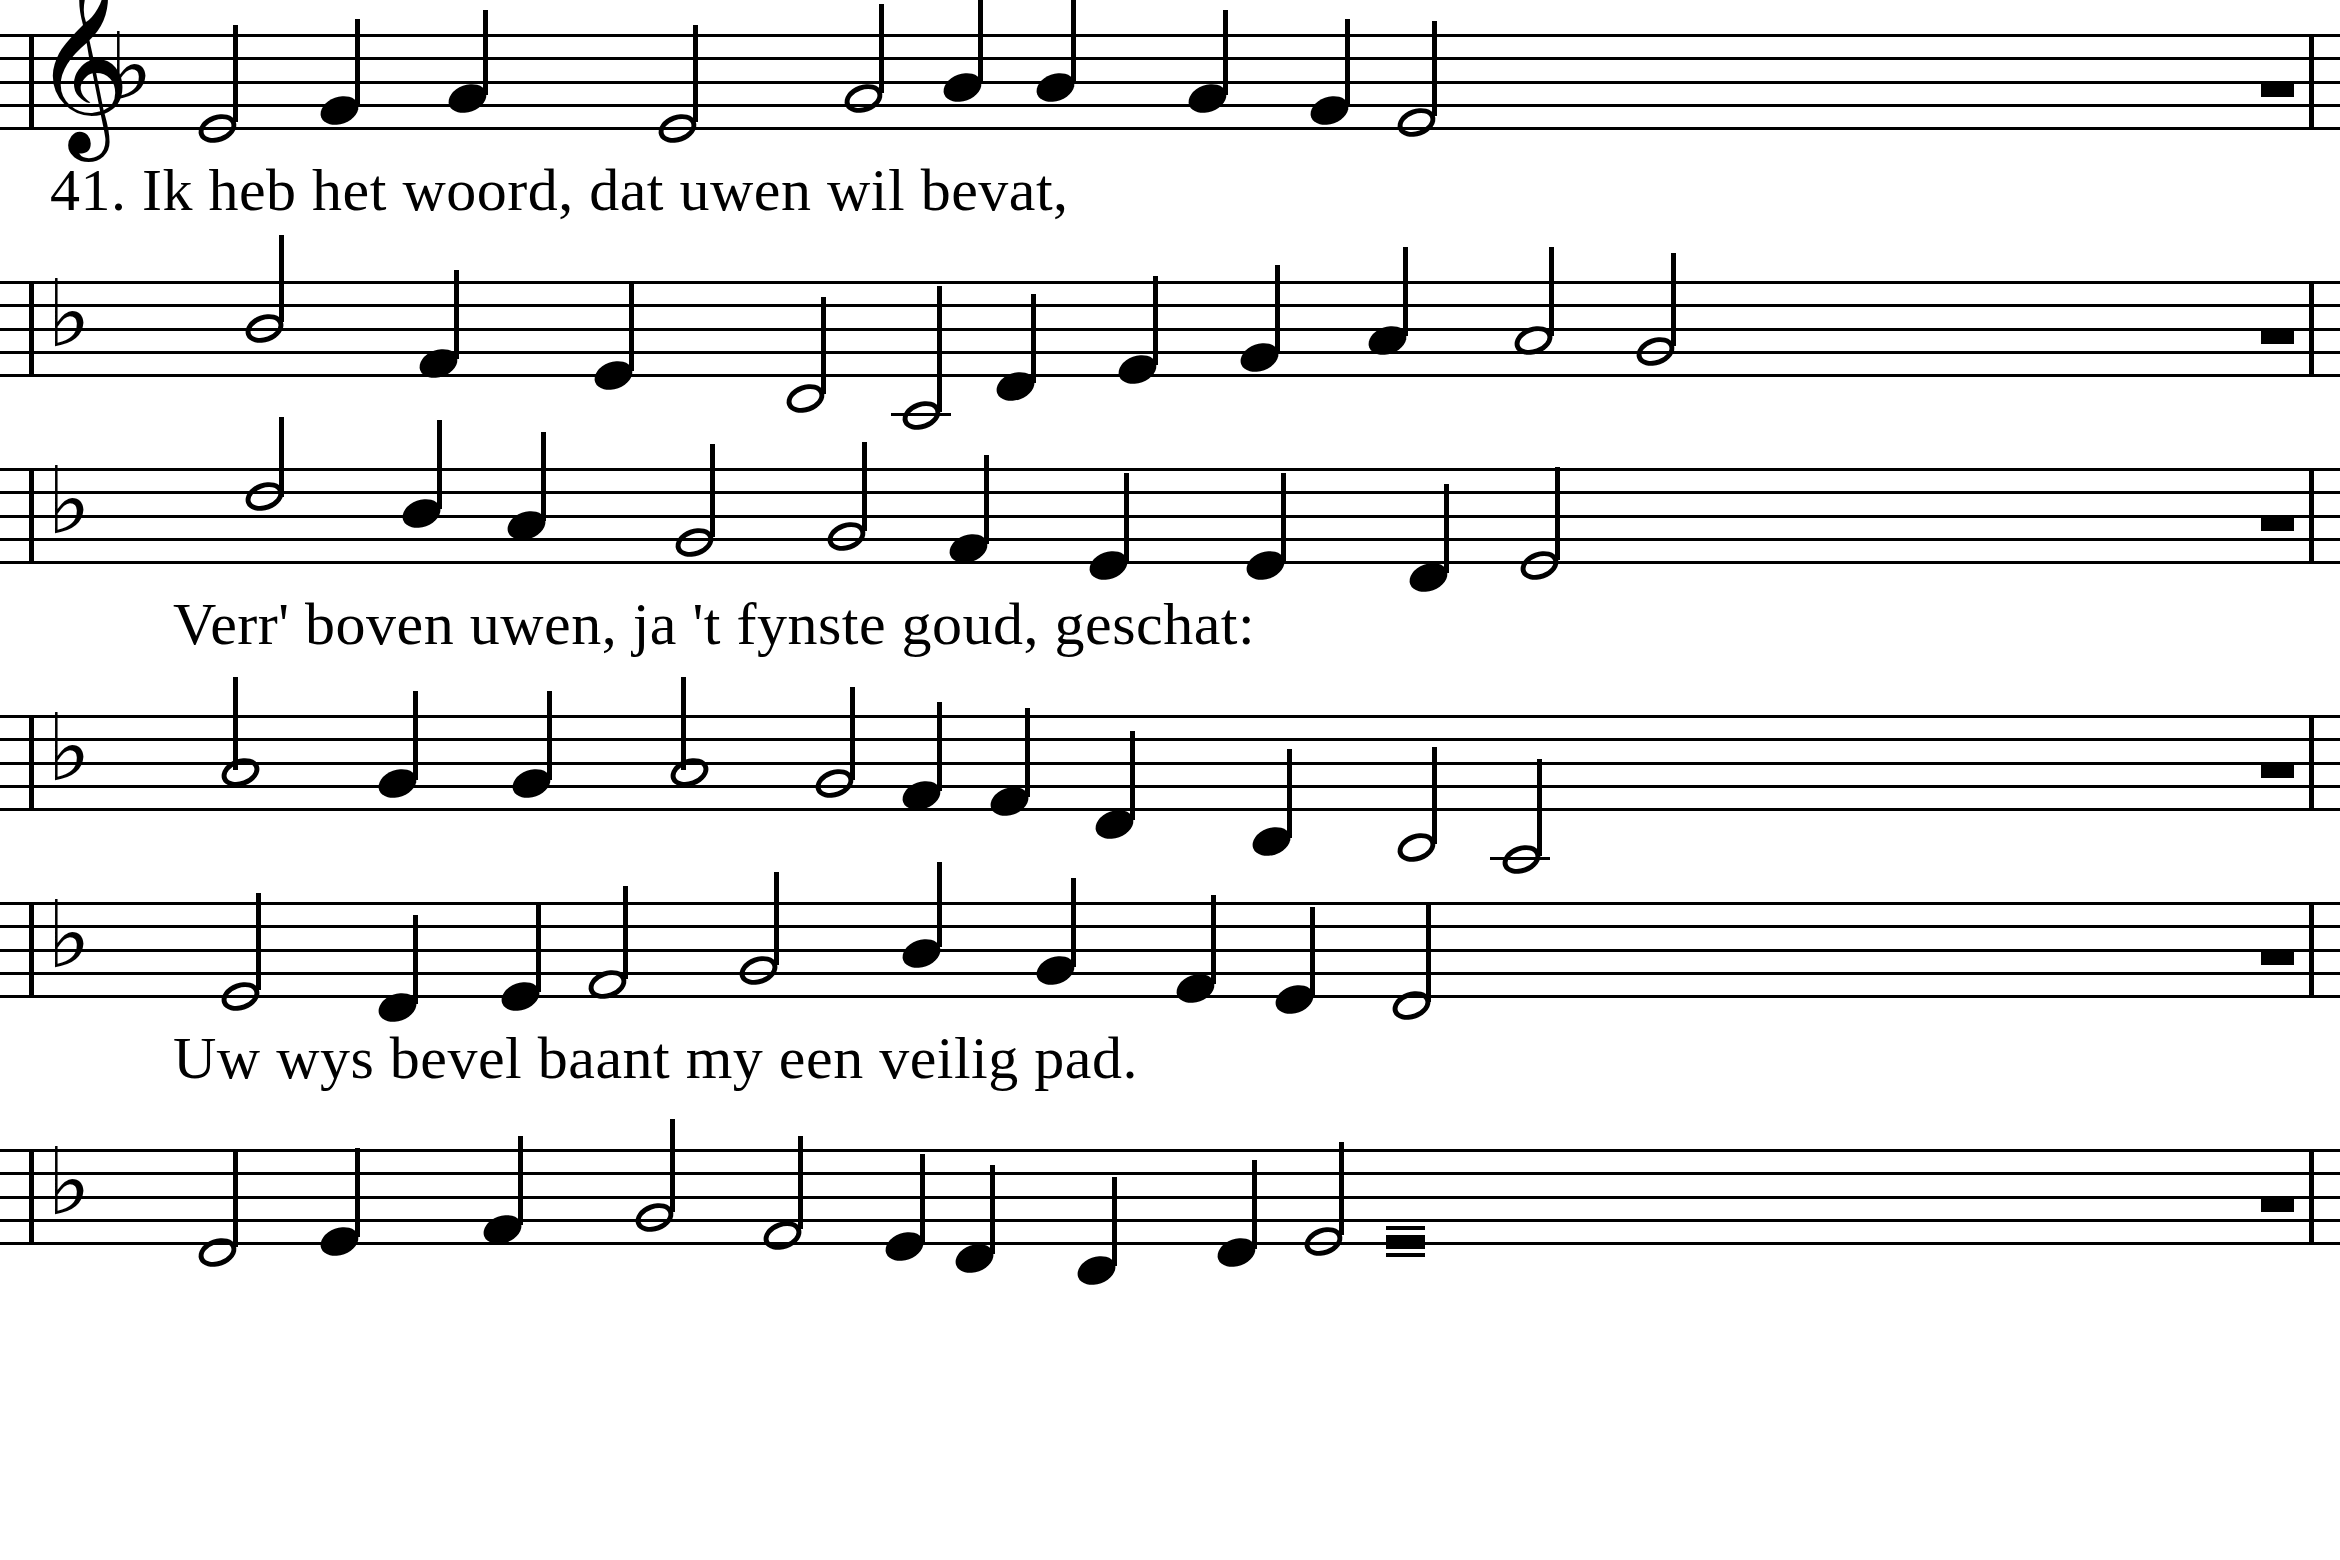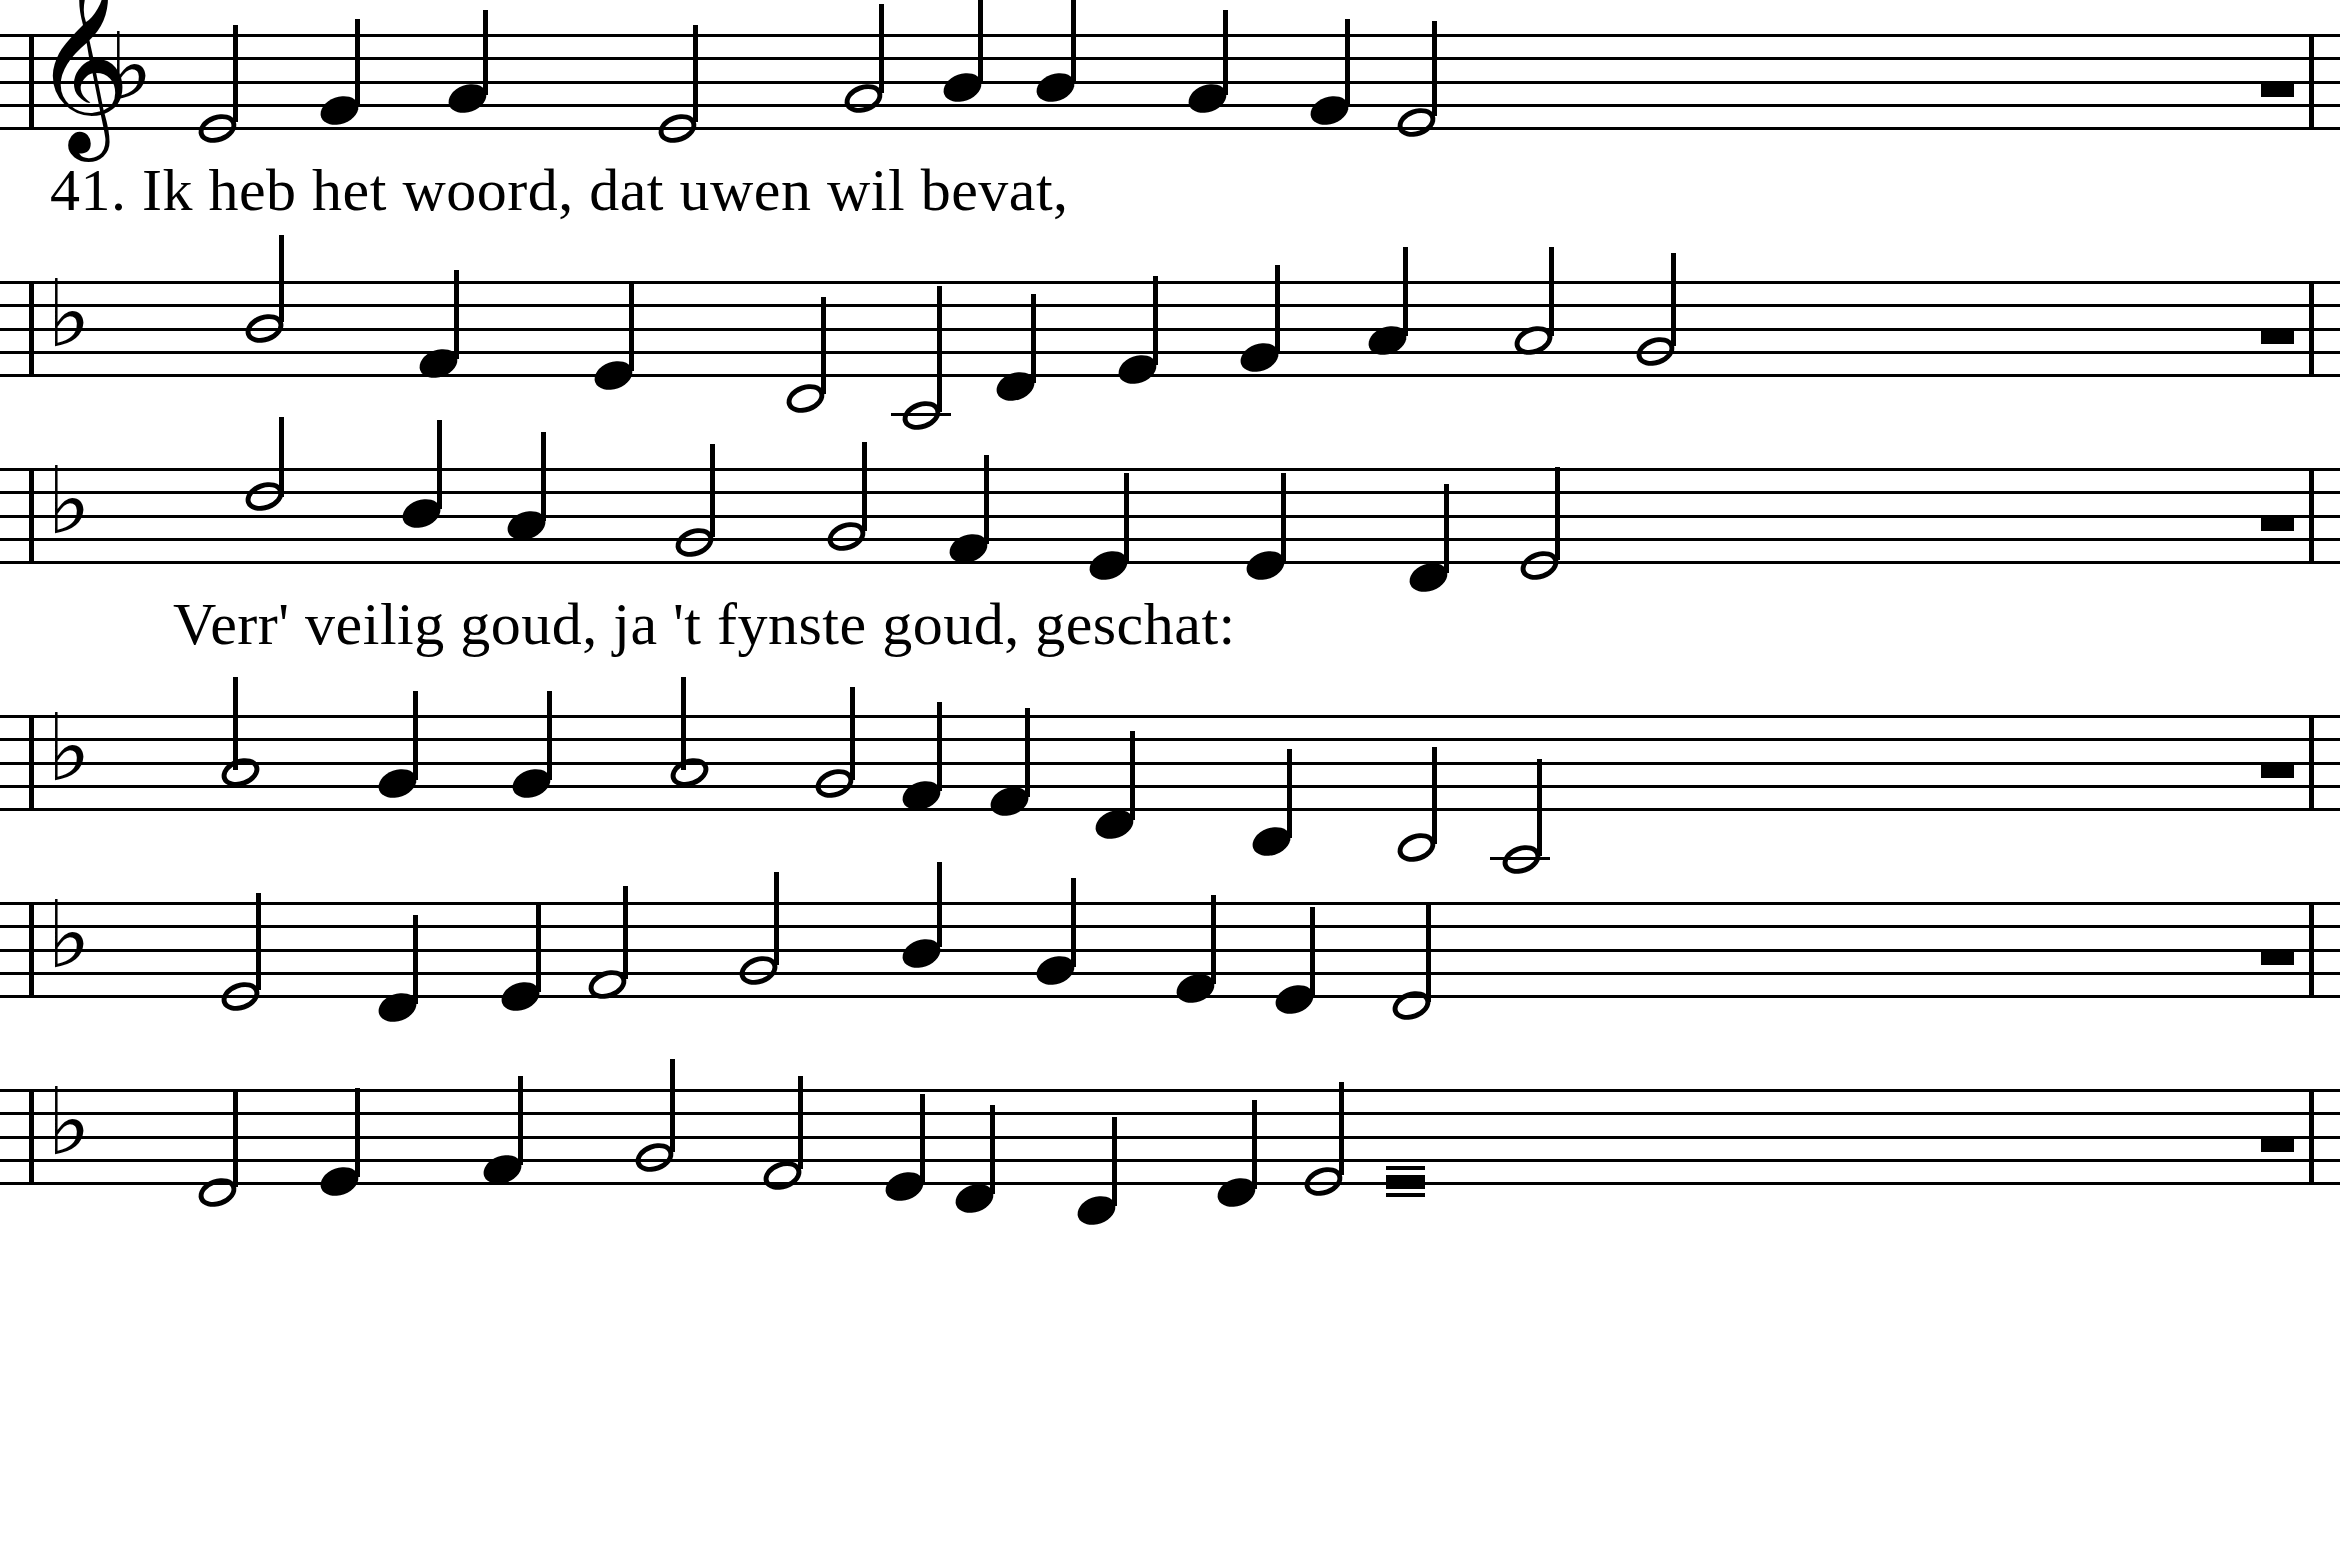--- a/index.html
+++ b/index.html
@@ -279,21 +279,21 @@
 
       <div class="note filled" style="left:1409px; top:130px;"></div>
       <div class="stem" style="left:1444px; top:50px; height:89px;"></div>
 
       <div class="note open" style="left:1520px; top:118px;"></div>
       <div class="stem" style="left:1555px; top:33px; height:93px;"></div>
 
       <div class="rest" style="right:47px; top:81px;"></div>
       <div class="barline-end"></div>
     </div>
-    <div class="lyric indent">Verr' veilig goud, ja 't fynste goud, geschat:</div>
+    <div class="lyric indent">Verr' boven uwen, ja 't fynste goud, geschat:</div>
   </div>
 
   <div class="system" style="margin-top:27px;">
     <div class="staff-wrap">
       <div class="staff">
         <div class="line l0"></div>
         <div class="line l1"></div>
         <div class="line l2"></div>
         <div class="line l3"></div>
         <div class="line l4"></div>
@@ -378,20 +378,21 @@
 
       <div class="note filled" style="left:1275px; top:118px;"></div>
       <div class="stem" style="left:1310px; top:39px; height:89px;"></div>
 
       <div class="note open" style="left:1392px; top:124px;"></div>
       <div class="stem" style="left:1426px; top:37px; height:97px;"></div>
 
       <div class="rest" style="right:47px; top:81px;"></div>
       <div class="barline-end"></div>
     </div>
+    <div class="lyric indent">Uw wys bevel baant my een veilig pad.</div>
   </div>
 
   <div class="system" style="margin-top:27px;">
     <div class="staff-wrap">
       <div class="staff">
         <div class="line l0"></div>
         <div class="line l1"></div>
         <div class="line l2"></div>
         <div class="line l3"></div>
         <div class="line l4"></div>

